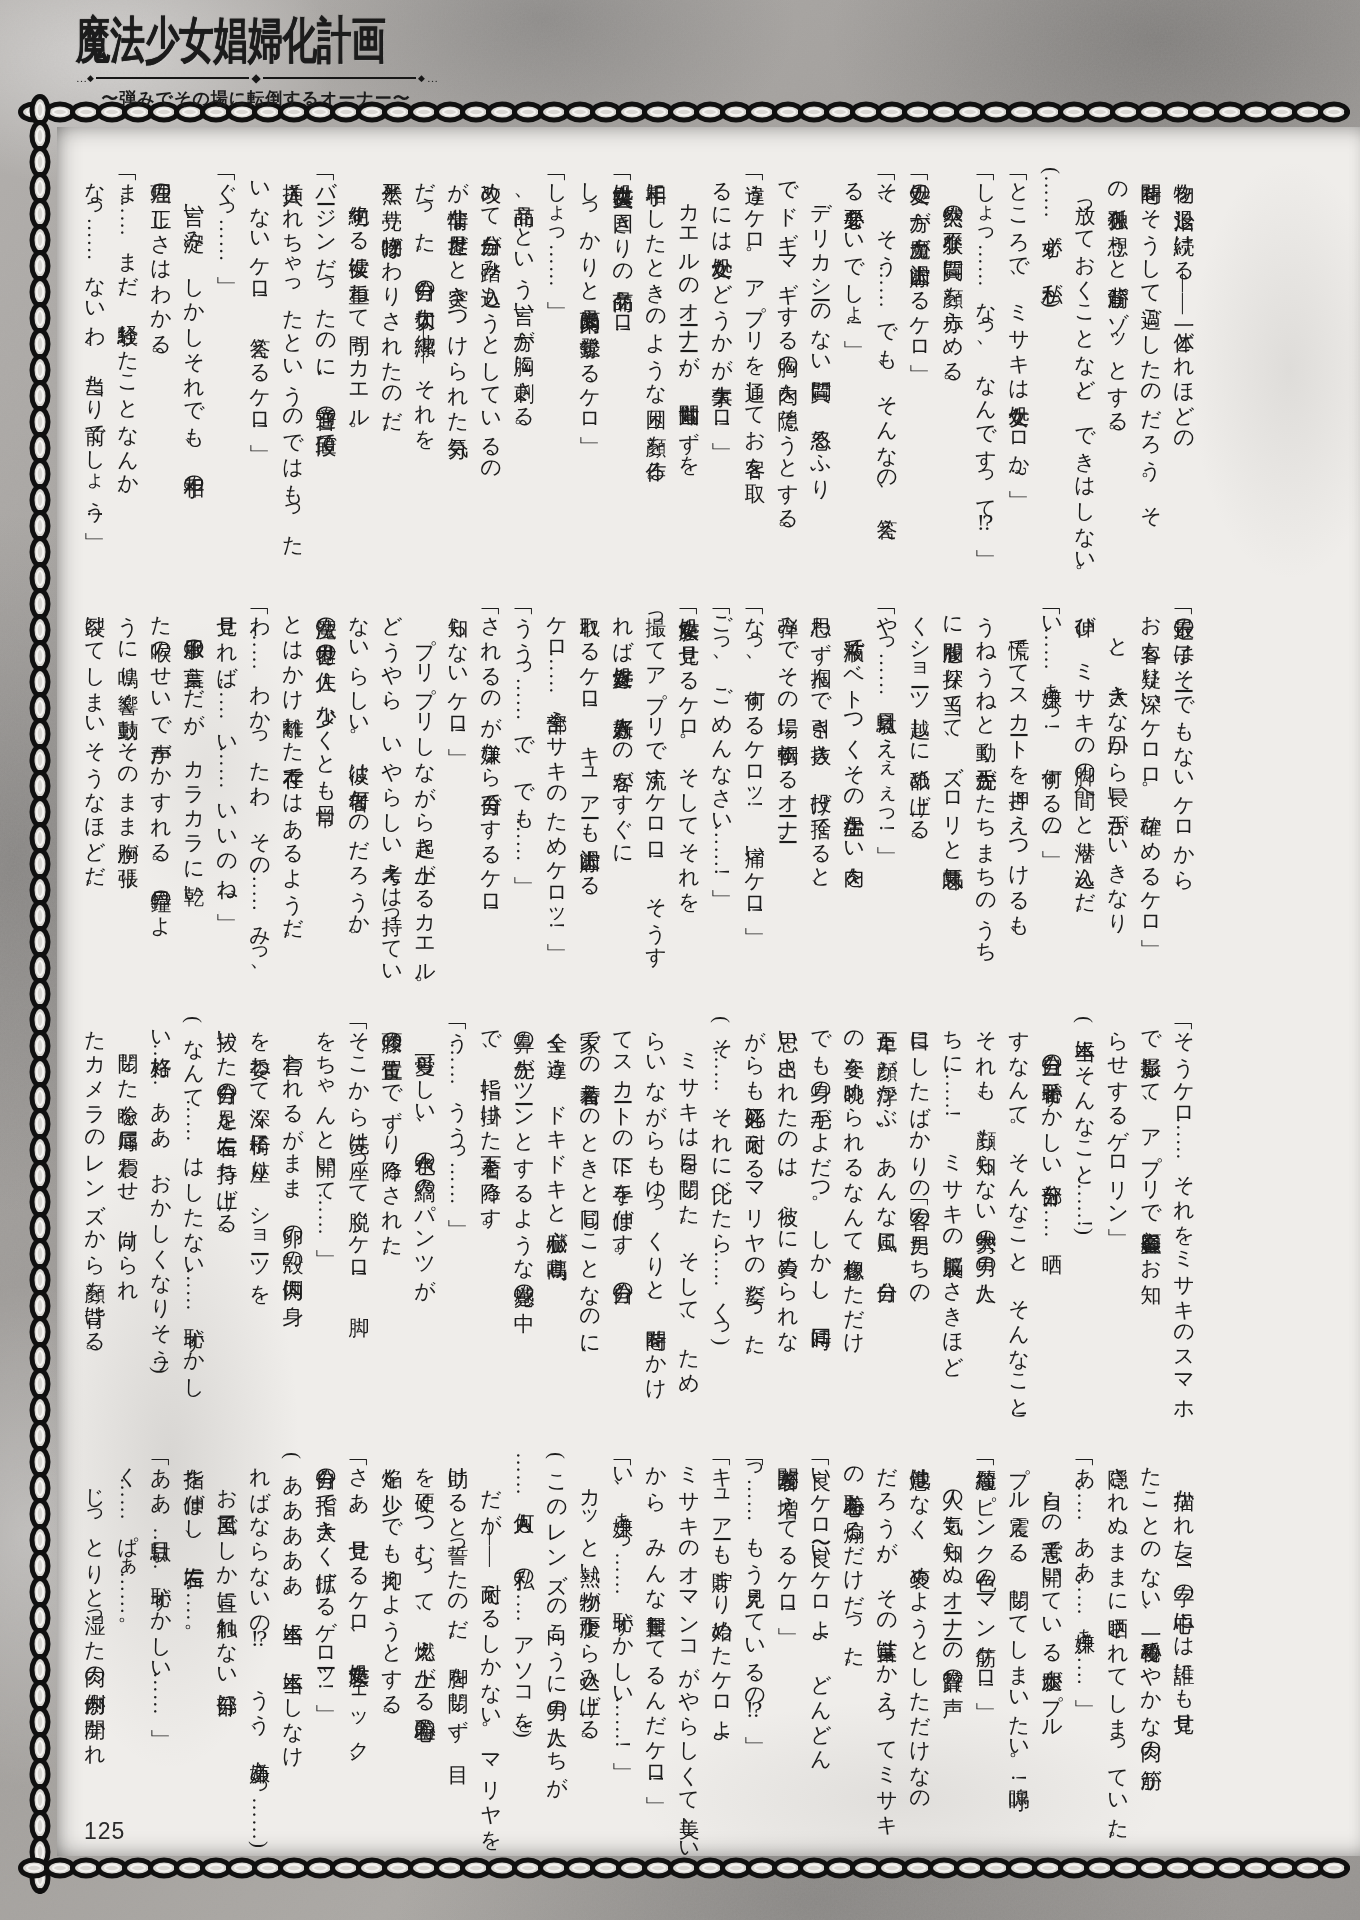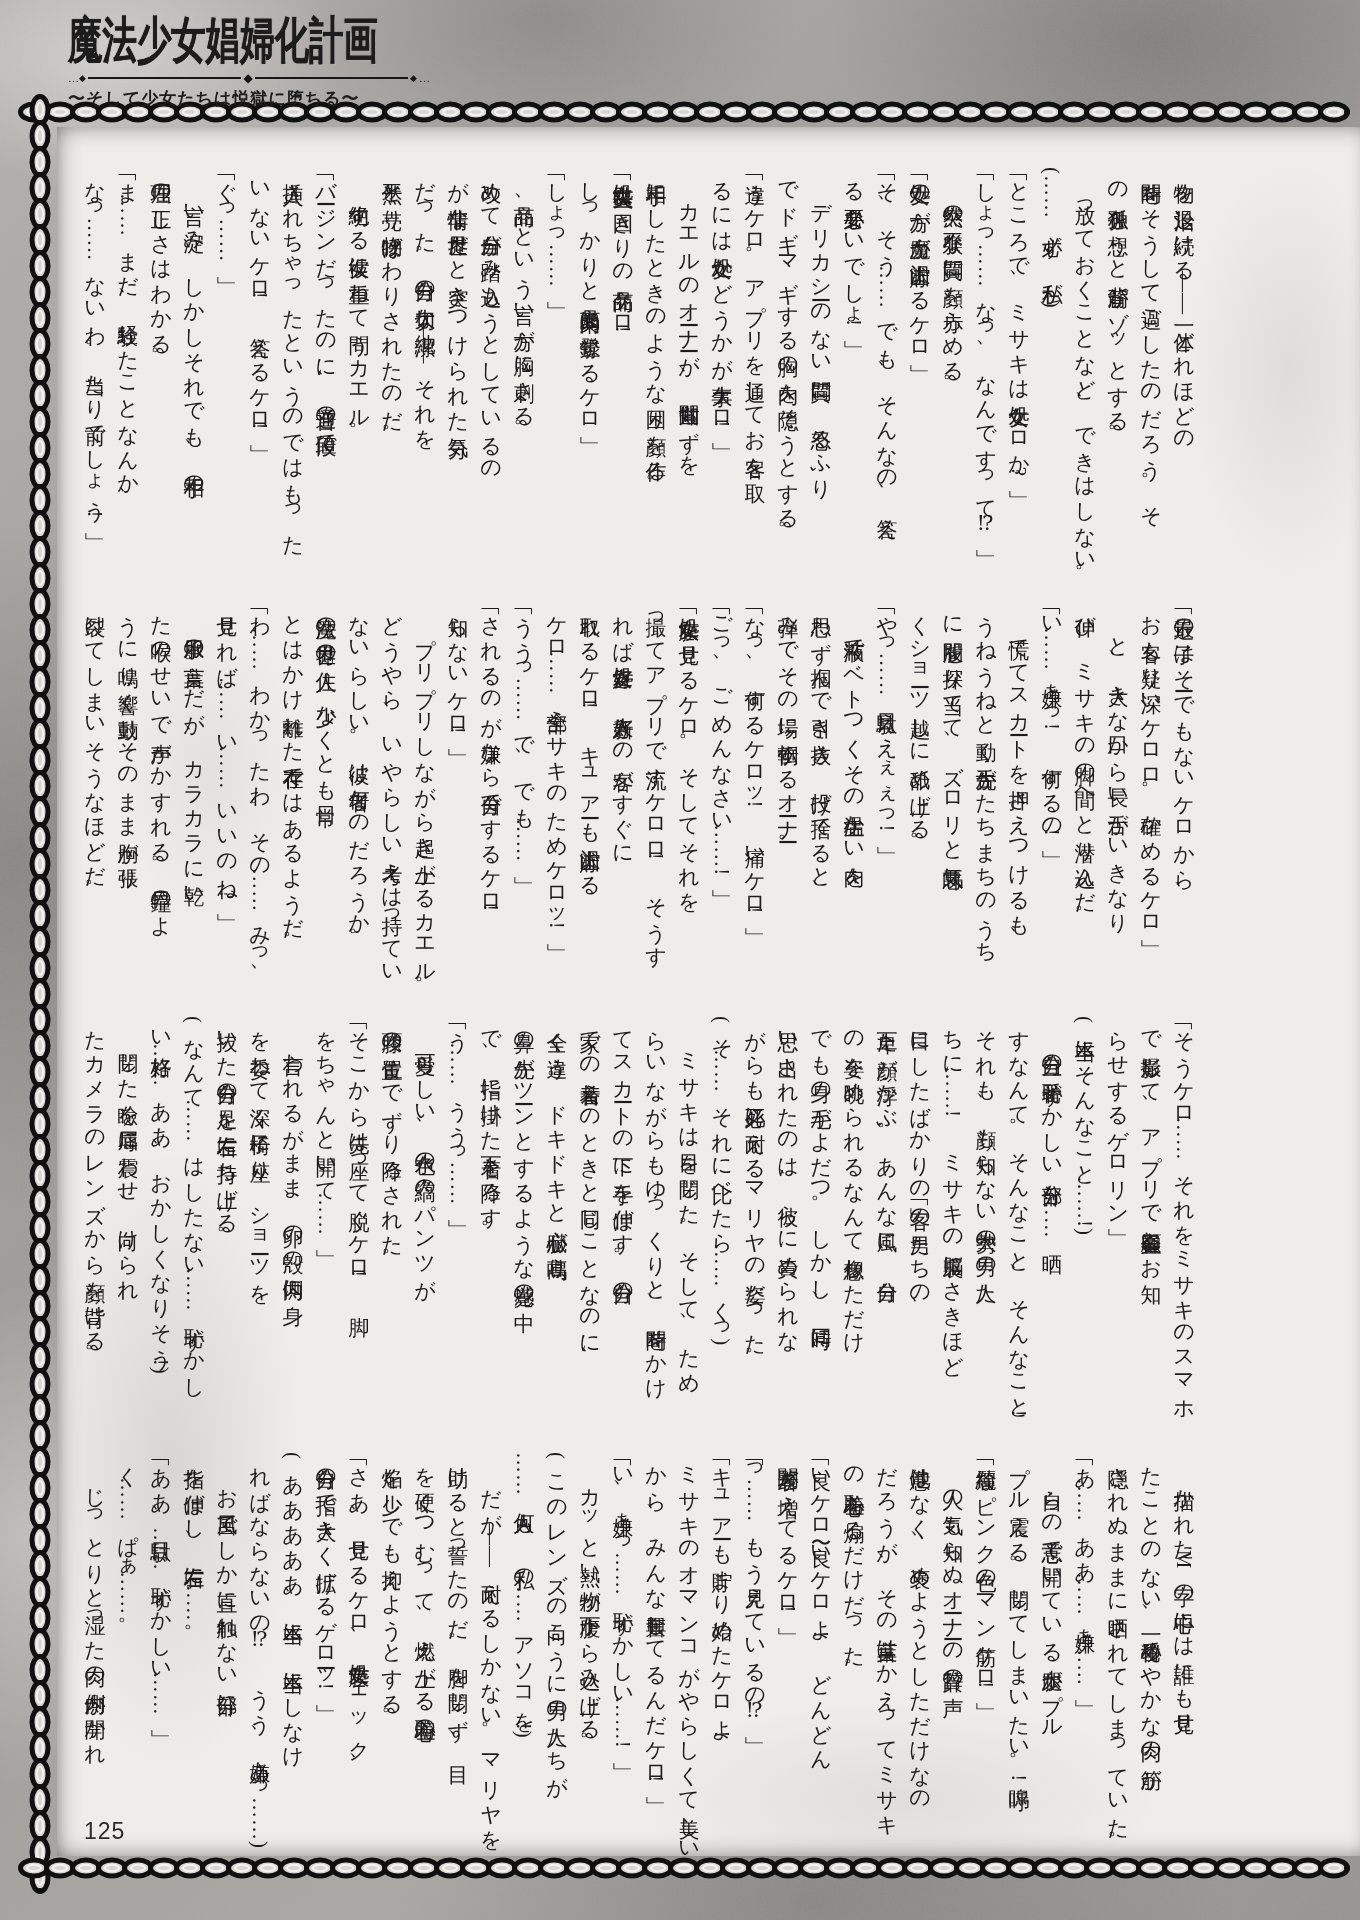--- a/index.html
+++ b/index.html
@@ -39,21 +39,21 @@
   .stain.s1{left:40px;top:1150px;width:260px;height:620px;background:radial-gradient(closest-side,rgba(110,108,105,.18),rgba(110,108,105,0));}
   .stain.s2{left:1190px;top:160px;width:200px;height:420px;background:radial-gradient(closest-side,rgba(120,118,115,.14),rgba(120,118,115,0));}
   .stain.s3{left:120px;top:620px;width:180px;height:300px;background:radial-gradient(closest-side,rgba(120,118,115,.10),rgba(120,118,115,0));}
   .stain.s4{left:640px;top:1700px;width:520px;height:200px;background:radial-gradient(closest-side,rgba(115,113,110,.12),rgba(115,113,110,0));}
   
   svg.chain{position:absolute;z-index:3;overflow:visible;}
   #chain-top{left:20px;top:96px;}
   #chain-left{left:24px;top:96px;}
   #chain-bottom{left:20px;top:1851px;}
   
-  .title-block{position:absolute;z-index:4;left:68px;top:12px;width:360px;text-align:left;}
+  .title-block{position:absolute;z-index:4;left:76px;top:12px;width:360px;text-align:center;}
   .page-title{
     font-size:42px;font-weight:700;letter-spacing:0px;white-space:nowrap;
     transform:scaleX(.82) scaleY(1.18);transform-origin:left center;
     text-shadow:0 0 1px #000, 1px 1px 0 rgba(255,255,255,.25);
   }
   .title-divider{display:flex;align-items:center;margin:4px 0 3px 0;color:#171717;}
   .title-divider .dots{font-size:11px;letter-spacing:-2px;line-height:1;}
   .title-divider .dia{font-size:9px;line-height:1;margin:0 2px;}
   .title-divider .dia.center{font-size:12px;}
   .title-divider .line{flex:1;height:2px;background:#171717;}
@@ -628,21 +628,21 @@
   <div class="page-title">魔法少女娼婦化計画</div>
   <div class="title-divider">
     <span class="dots">…</span>
     <span class="dia">◆</span>
     <span class="line"></span>
     <span class="dia center">◆</span>
     <span class="line"></span>
     <span class="dia">◆</span>
     <span class="dots">…</span>
   </div>
-  <div class="page-subtitle">〜そして少女たちは悦獄に堕ちる〜</div>
+  <div class="page-subtitle">〜弾みでその場に転倒するオーナー〜</div>
 </div>
 
 <div id="band-0" class="band">
     <p class="col">物を退治し続ける――一体どれほどの</p>
     <p class="col">時間をそうして過ごしたのだろう。そ</p>
     <p class="col">の孤独を想うと背筋がゾッとする。</p>
     <p class="col">　放っておくことなど、できはしない。</p>
     <p class="col">(……必ず、私が!)</p>
     <p class="col">「ところで、ミサキは処女ケロか?」</p>
     <p class="col">「しょっ……なっ、なんですって⁉」</p>

